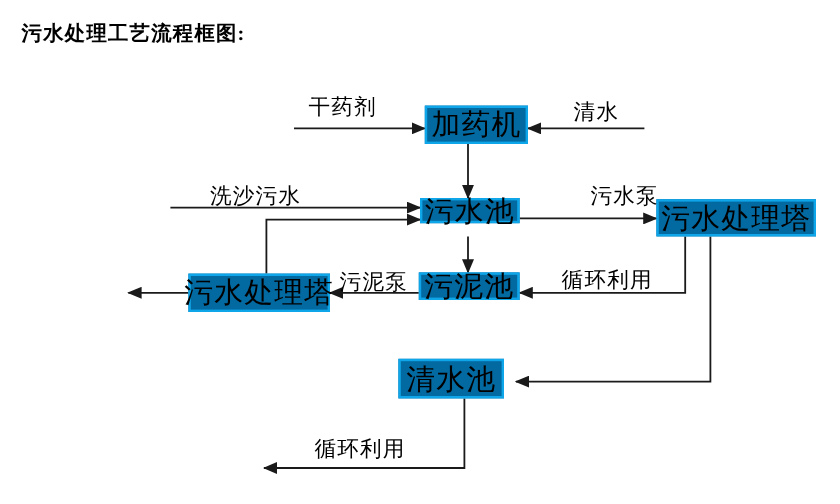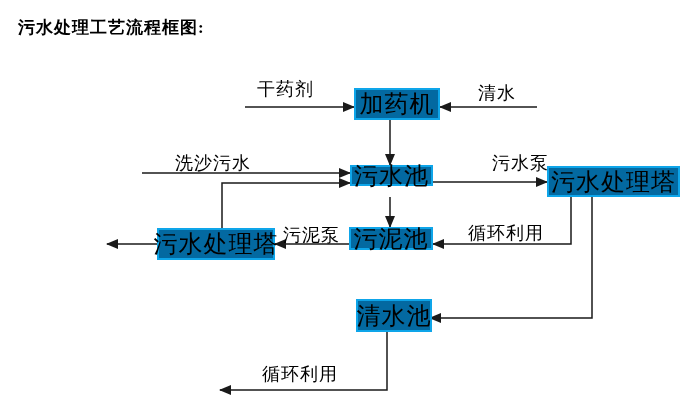--- a/index.html
+++ b/index.html
@@ -42,21 +42,21 @@
     font-size: 18px;
     white-space: nowrap;
     letter-spacing: 1px;
   }
   
   #node-dosing        { left: 354px; top:  88px; width:  86px; height: 32px; }
   #node-sewage-pool   { left: 350px; top: 165px; width:  83px; height: 21px; }
   #node-tower         { left: 547px; top: 166px; width: 133px; height: 31px; }
   #node-sludge-pool   { left: 349px; top: 227px; width:  84px; height: 23px; }
   #node-belt-press    { left: 157px; top: 228px; width: 118px; height: 32px; }
-  #node-clean-pool    { left: 356px; top: 299px; width:  76px; height: 33px; }
+  #node-clean-pool    { left: 332px; top: 299px; width:  88px; height: 33px; }
   
   #lbl-dry-agent      { left: 257px; top:  77px; }
   #lbl-clean-water    { left: 478px; top:  81px; }
   #lbl-sand-washing   { left: 175px; top: 151px; }
   #lbl-sewage-pump    { left: 452px; top: 151px; margin-left: 40px; }
   #lbl-filtered-water { left: 256px; top: 189px; }
   #lbl-sludge-pump    { left: 283px; top: 223px; }
   #lbl-bottom-sewage  { left: 468px; top: 221px; }
   #lbl-mud-cake       { left: 18px;  top: 225px; }
   #lbl-recycle        { left: 262px; top: 362px; }

